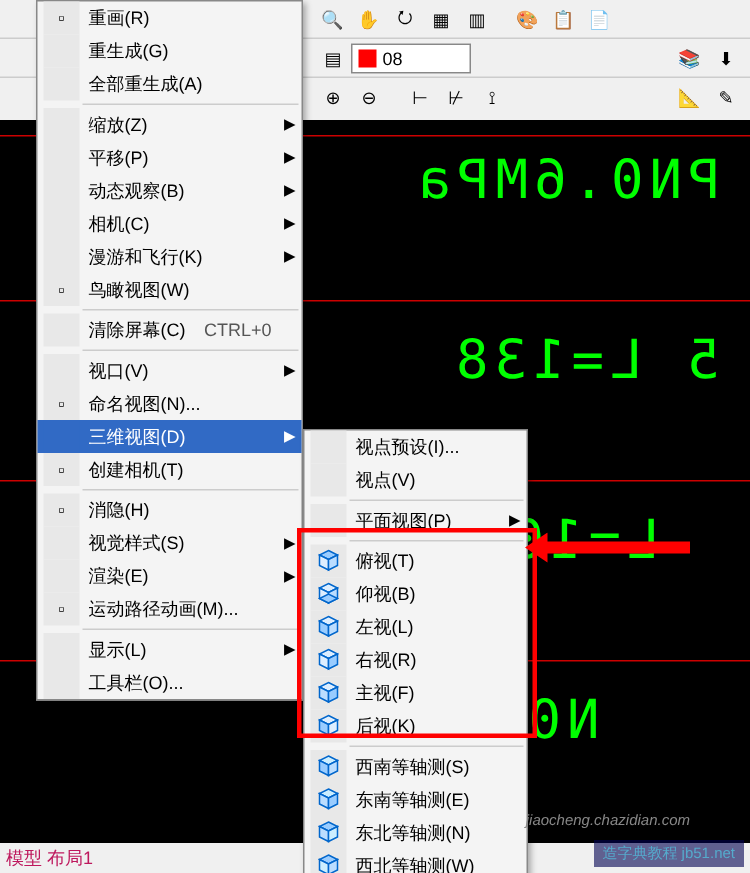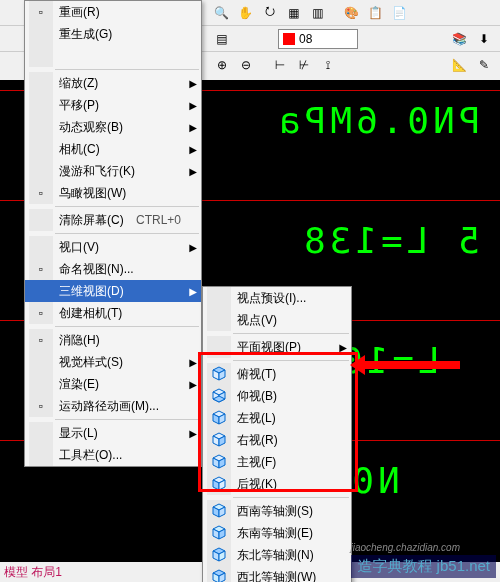--- a/index.html
+++ b/index.html
@@ -1,21 +1,21 @@
 <!DOCTYPE html>
 <html><head>
 <meta charset="utf-8">
 <style>
 * { margin: 0; padding: 0; box-sizing: border-box; font-family: "Microsoft YaHei", sans-serif; font-size: 12px; }
 body { width: 500px; height: 582px; background: #000; overflow: hidden; position: relative; }
 
 .toolbar-area { background: #f0f0f0; height: 80px; position: relative; }
 .toolbar-row { height: 26px; display: flex; align-items: center; padding: 2px 4px; border-bottom: 1px solid #ccc; }
 .toolbar-btn { width: 22px; height: 22px; margin: 0 1px; border: 1px solid transparent; display: flex; align-items: center; justify-content: center; }
-.layer-select { display: flex; align-items: center; border: 1px solid #888; padding: 1px 4px; background: #fff; min-width: 80px; height: 20px; margin-left: 44px; }
+.layer-select { display: flex; align-items: center; border: 1px solid #888; padding: 1px 4px; background: #fff; min-width: 80px; height: 20px; }
 .layer-swatch { width: 12px; height: 12px; background: #f00; margin-right: 4px; }
 .toolbar-row2 { height: 26px; display: flex; align-items: center; padding: 2px 4px; }
 
 .canvas { position: absolute; top: 80px; left: 0; right: 0; bottom: 20px; background: #000; }
 .canvas-text { position: absolute; color: #0f0; font-family: monospace; font-size: 36px; transform: scaleX(-1); letter-spacing: 4px; }
 .red-line { position: absolute; left: 0; right: 0; height: 1px; background: #c00; }
 
 .status-bar { position: absolute; bottom: 0; left: 0; right: 0; height: 20px; background: #f0f0f0; display: flex; align-items: center; padding: 0 4px; color: #be185d; }
 
 .menu { position: absolute; background: #f4f4f4; border: 1px solid #888; box-shadow: 2px 2px 4px rgba(0,0,0,0.3); }
@@ -28,21 +28,21 @@
 .menu-arrow { position: absolute; right: 4px; font-size: 10px; }
 .menu-sep { height: 1px; background: #ccc; margin: 2px 2px 2px 30px; }
 
 .main-menu { top: 0; left: 24px; width: 178px; }
 .sub-menu { top: 270px; left: 202px; width: 150px; margin-top: 16px; }
 
 .red-box { position: absolute; border: 3px solid #f00; pointer-events: none; }
 .red-arrow { position: absolute; pointer-events: none; }
 
 .cube-icon { width: 16px; height: 16px; display: inline-block; }
-.watermark { position: absolute; bottom: 4px; right: 4px; color: #5ac; font-size: 15px; background: rgba(0,0,80,0.6); padding: 2px 6px; }
+.watermark { position: absolute; bottom: 4px; right: 4px; color: #5ac; font-size: 10px; background: rgba(0,0,80,0.6); padding: 2px 6px; }
 .watermark2 { position: absolute; bottom: 29px; right: 40px; color: #888; font-size: 10px; font-style: italic; }
 </style>
 </head>
 <body>
 
 <div class="toolbar-area">
   <div class="toolbar-row" style="padding-left:210px">
     <div class="toolbar-btn">🔍</div>
     <div class="toolbar-btn">✋</div>
     <div class="toolbar-btn">⭮</div>
@@ -95,20 +95,21 @@
     <div class="menu-item">
       <div class="menu-icon-col">▫</div>
       <span class="menu-label">重画(R)</span>
     </div>
     <div class="menu-item">
       <div class="menu-icon-col"></div>
       <span class="menu-label">重生成(G)</span>
     </div>
     <div class="menu-item">
       <div class="menu-icon-col"></div>
+      <span class="menu-label">全部重生成(A)</span>
     </div>
     <div class="menu-sep"></div>
     <div class="menu-item">
       <div class="menu-icon-col"></div>
       <span class="menu-label">缩放(Z)</span>
       <span class="menu-arrow">▶</span>
     </div>
     <div class="menu-item">
       <div class="menu-icon-col"></div>
       <span class="menu-label">平移(P)</span>

